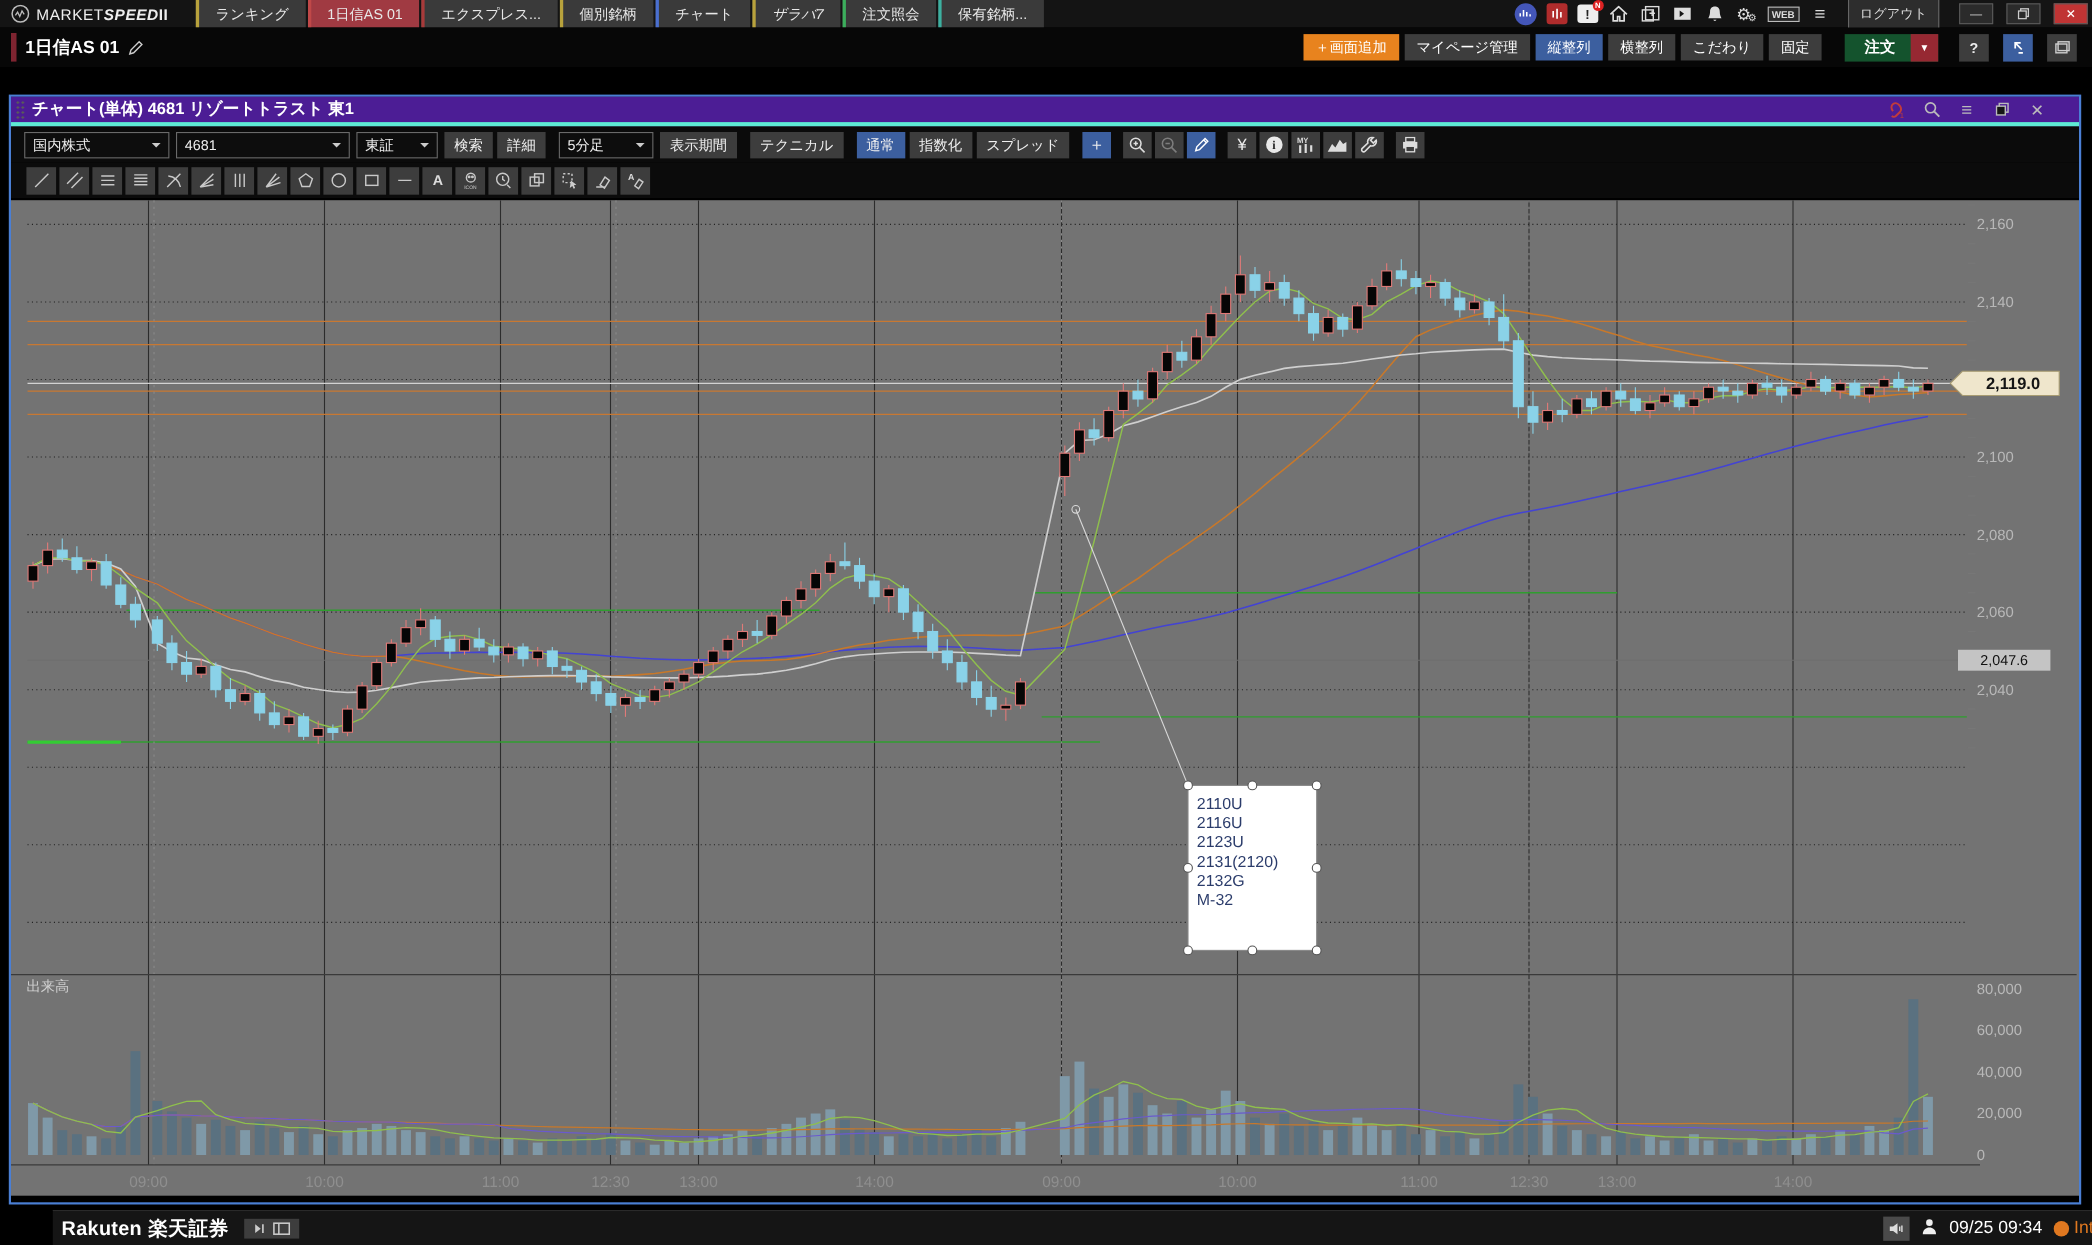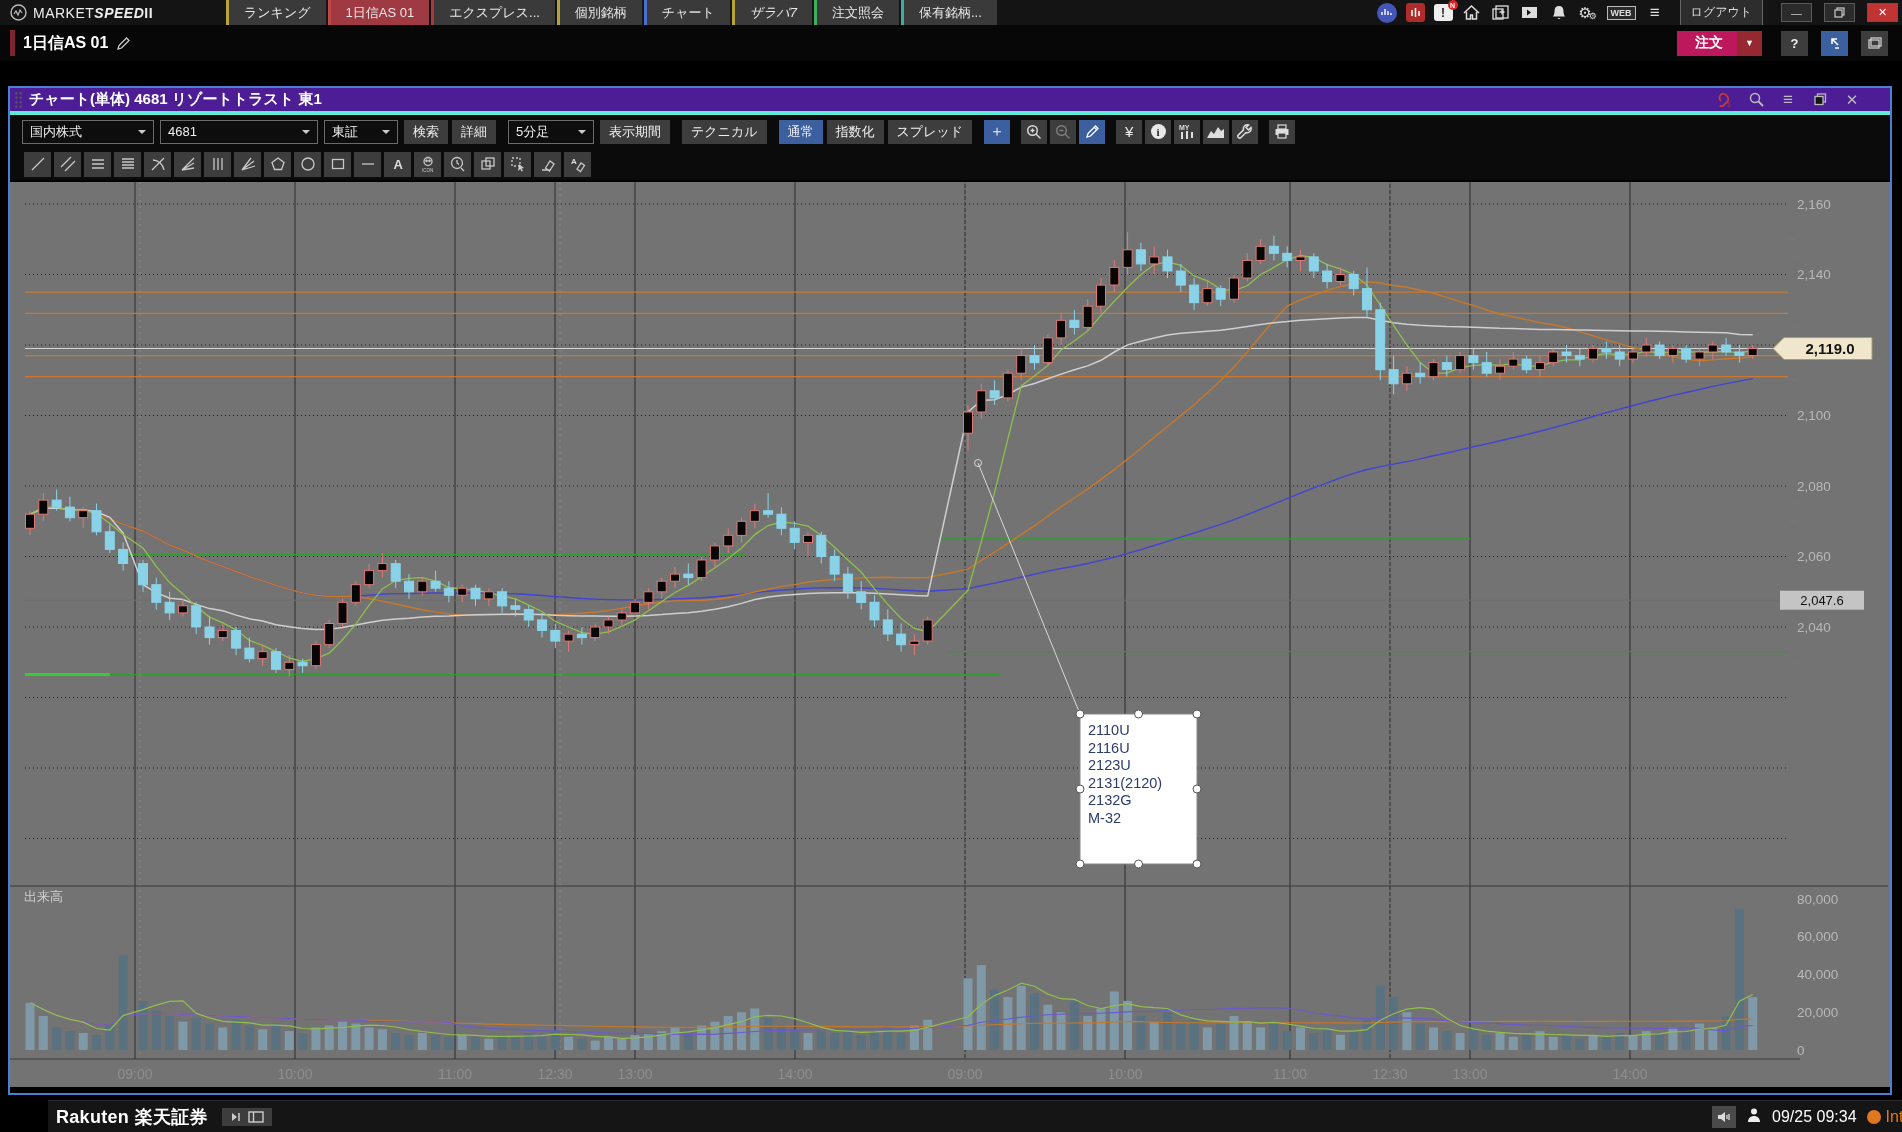--- a/index.html
+++ b/index.html
@@ -35,21 +35,21 @@
   
   #subbar{position:absolute;top:25px;left:0;width:1902px;height:36px;background:#070707;
           display:flex;align-items:center;}
   #page-title-wrap{display:flex;align-items:center;gap:8px;padding-left:10px;}
   #red-accent{width:5px;height:26px;background:#7e2430;}
   #page-title{font-size:16px;font-weight:bold;color:#fff;}
   #subbar-right{margin-left:auto;display:flex;align-items:center;gap:5px;padding-right:14px;}
   .sbtn{height:24px;display:flex;align-items:center;padding:0 11px;font-size:13px;color:#fff;background:#3d3d3d;}
   .sbtn.orange{background:#e8831e;}
   .sbtn.blue{background:#3c5f9f;}
-  .order-btn{height:25px;background:#be185d;color:#fff;font-weight:bold;display:flex;align-items:center;
+  .order-btn{height:25px;background:#14532d;color:#fff;font-weight:bold;display:flex;align-items:center;
              padding:0 0 0 18px;margin-left:16px;font-size:14px;}
   .order-btn .caret{margin-left:14px;padding:0 8px;height:100%;display:flex;align-items:center;background:#962832;font-size:9px;}
   .sq25{width:27px;height:25px;display:flex;align-items:center;justify-content:center;background:#3d3d3d;color:#eee;font-weight:bold;}
   .sq25.blue{background:#3c5f9f;}
 
   
   #window{position:absolute;left:8px;top:86px;width:1884px;height:1009px;border:2px solid #4a7fd4;background:#000;}
   #win-titlebar{position:absolute;left:0;top:0;width:1880px;height:27px;background:#4c1d95;
                 display:flex;align-items:center;border-bottom:4px solid #5eead4;}
   #grip{width:9px;height:18px;margin:0 6px 0 4px;
@@ -99,21 +99,21 @@
 
 <div id="topbar">
   <div id="brand">
     <svg width="17" height="17" viewBox="0 0 17 17">
       <circle cx="8.5" cy="8.5" r="7.5" fill="none" stroke="#bbb" stroke-width="1.4"></circle>
       <polyline points="4,10 6,7 8,11 10,6 12,9" fill="none" stroke="#bbb" stroke-width="1.2"></polyline>
     </svg>
     <span class="bname"><span>MARKET</span><i>SPEED</i><b>II</b></span>
   </div>
   <div id="tabs">
-      <div class="tab" style="border-left-color: rgb(184, 162, 60); margin-left: 48px;">ランキング</div>
+      <div class="tab" style="border-left-color: rgb(184, 162, 60);">ランキング</div>
       <div class="tab active" style="border-left-color: rgb(192, 72, 72);">1日信AS 01</div>
       <div class="tab" style="border-left-color: rgb(168, 58, 58);">エクスプレス...</div>
       <div class="tab" style="border-left-color: rgb(184, 162, 60);">個別銘柄</div>
       <div class="tab" style="border-left-color: rgb(74, 111, 208);">チャート</div>
       <div class="tab" style="border-left-color: rgb(184, 162, 60); font-style: italic;">ザラバ7</div>
       <div class="tab" style="border-left-color: rgb(60, 174, 92);">注文照会</div>
       <div class="tab" style="border-left-color: rgb(60, 176, 160);">保有銘柄...</div>
     </div>
   <div id="top-icons">
     <span class="round-blue">
@@ -168,20 +168,28 @@
 
 <div id="subbar">
   <div id="page-title-wrap">
     <div id="red-accent"></div>
     <span id="page-title">1日信AS 01</span>
     <svg width="15" height="15" vi="" viewBox="0 0 15 15">
         <path d="M2 13l1-3.5L10.5 2l2.5 2.5L5.5 12z" fill="none" stroke="#ccc" stroke-width="1.3"></path>
       </svg>
   </div>
   <div id="subbar-right">
+    <span id="sub-btns" style="display:flex;gap:5px;">
+        <span class="sbtn orange">＋画面追加</span>
+        <span class="sbtn">マイページ管理</span>
+        <span class="sbtn blue">縦整列</span>
+        <span class="sbtn">横整列</span>
+        <span class="sbtn">こだわり</span>
+        <span class="sbtn">固定</span>
+      </span>
     <span class="order-btn">
         <span>注文</span>
         <span class="caret">▼</span>
       </span>
     <span class="sq25" style="margin-left:14px;">?</span>
     <span class="sq25 blue" style="margin-left:8px;">
       <svg width="13" height="13" viewBox="0 0 13 13">
           <path d="M11 11H7M10 8L4 2M4 7V2h5" fill="none" stroke="#fff" stroke-width="1.6"></path>
         </svg>
     </span>

